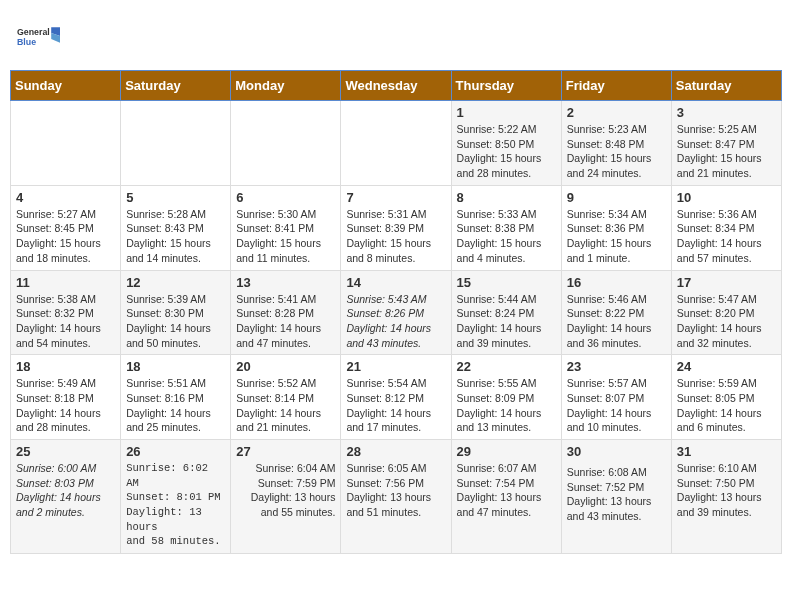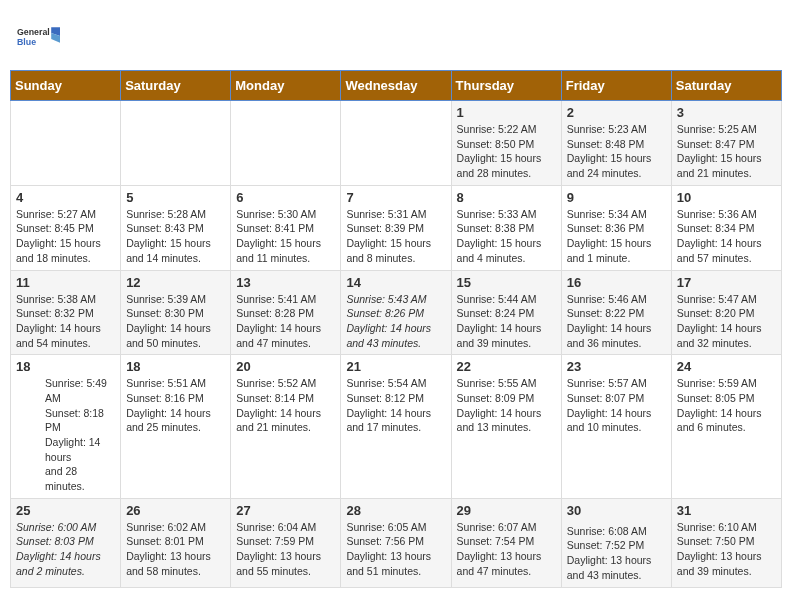--- a/index.html
+++ b/index.html
@@ -235,21 +235,21 @@
           <span class="day-number">17</span>
           <div class="day-info" style="white-space: pre-line;">Sunrise: 5:47 AM
 Sunset: 8:20 PM
 Daylight: 14 hours
 and 32 minutes.</div>
         </td>
       </tr>
       <tr>
         <td>
           <span class="day-number">18</span>
-          <div class="day-info" style="white-space: pre-line; margin-left: 29px;">Sunrise: 5:49 AM
+          <div class="day-info" style="white-space: pre-line;">Sunrise: 5:49 AM
 Sunset: 8:18 PM
 Daylight: 14 hours
 and 28 minutes.</div>
         </td>
         <td>
           <span class="day-number">18</span>
           <div class="day-info" style="white-space: pre-line;">Sunrise: 5:51 AM
 Sunset: 8:16 PM
 Daylight: 14 hours
 and 25 minutes.</div>
@@ -293,28 +293,28 @@
       <tr>
         <td>
           <span class="day-number">25</span>
           <div class="day-info" style="white-space: pre-line; font-style: italic;">Sunrise: 6:00 AM
 Sunset: 8:03 PM
 Daylight: 14 hours
 and 2 minutes.</div>
         </td>
         <td>
           <span class="day-number">26</span>
-          <div class="day-info" style="white-space: pre-line;">Sunrise: 6:02 AM
+          <div class="day-info" style="white-space: pre-line; font-family: Liberation Mono, monospace;">Sunrise: 6:02 AM
 Sunset: 8:01 PM
 Daylight: 13 hours
 and 58 minutes.</div>
         </td>
         <td>
           <span class="day-number">27</span>
-          <div class="day-info" style="white-space: pre-line;">Sunrise: 6:04 AM
+          <div class="day-info" style="white-space: pre-line; text-align: right;">Sunrise: 6:04 AM
 Sunset: 7:59 PM
 Daylight: 13 hours
 and 55 minutes.</div>
         </td>
         <td>
           <span class="day-number">28</span>
           <div class="day-info" style="white-space: pre-line;">Sunrise: 6:05 AM
 Sunset: 7:56 PM
 Daylight: 13 hours
 and 51 minutes.</div>

